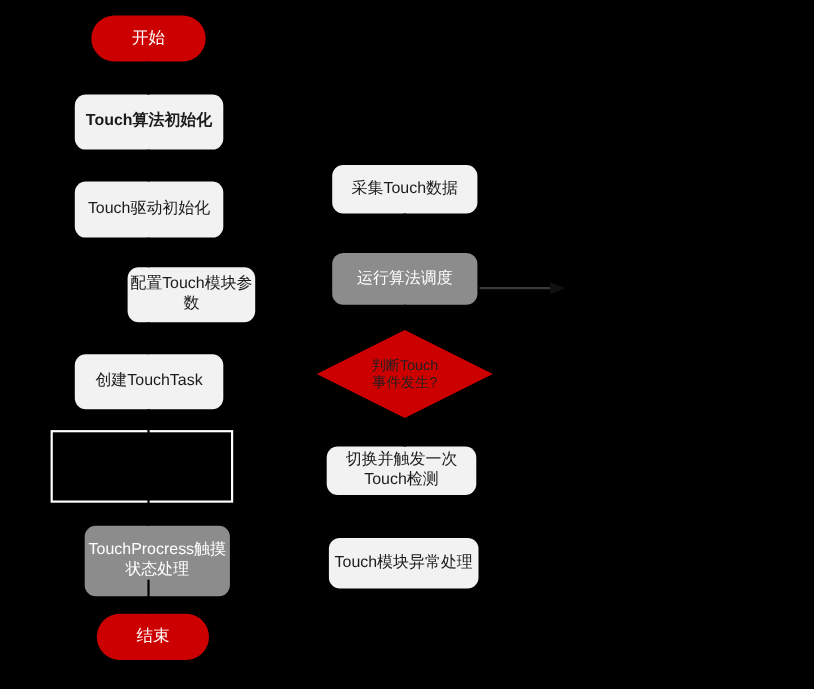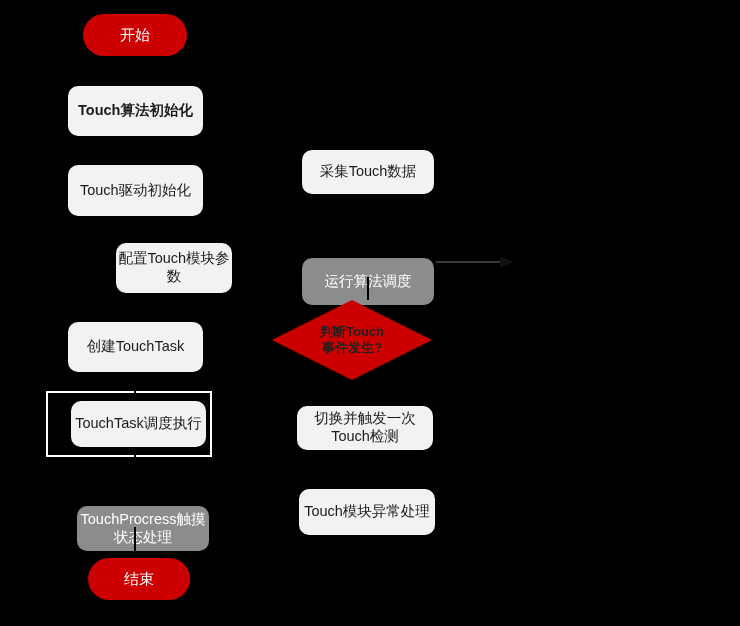--- a/index.html
+++ b/index.html
@@ -37,21 +37,20 @@
     box-shadow: 1px 2px 3px rgba(0,0,0,0.55);
   }
 
   
   .proc-gray {
     background: #8c8c8c;
     color: #ffffff;
     border-radius: 10px;
     font-size: 14.5px;
     box-shadow: 1px 2px 3px rgba(0,0,0,0.55);
-    margin-top: 28px;
   }
 
   
   .term {
     background: #cc0000;
     color: #ffffff;
     border-radius: 22px;
     font-size: 15px;
     box-shadow: 1px 2px 3px rgba(0,0,0,0.55);
   }
@@ -142,32 +141,31 @@
   <div class="node proc" style="left:68px; top:86px; width:135px; height:50px;font-weight:bold;">Touch算法初始化</div>
 
   <div class="node proc" style="left:68px; top:165px; width:135px; height:51px;">Touch驱动初始化</div>
 
   <div class="node proc" style="left:68px; top:243px; width:116px; height:50px;margin-left:48px;">配置Touch模块参数</div>
 
   <div class="node proc" style="left:68px; top:322px; width:135px; height:50px;">创建TouchTask</div>
 
   <div class="selection-rect" style="left:46px; top:391px; width:166px; height:66px;"></div>
 
-  <div class="node proc" style="left:71px; top:401px; width:135px; height:46px;">TouchTask调度执行</div>
 
-  <div class="node proc-gray" style="left:77px; top:478px; width:132px; height:45px;">TouchProcress触摸
+  <div class="node proc-gray" style="left:77px; top:478px; width:132px; height:64px;">TouchProcress触摸
 状态处理</div>
 
   <div class="node term" style="left:88px; top:558px; width:102px; height:42px;">结束</div>
 
   <div class="node proc" style="left:302px; top:150px; width:132px; height:44px;">采集Touch数据</div>
 
   <div class="node proc-gray" style="left:302px; top:230px; width:132px; height:47px;">运行算法调度</div>
 
-  <div class="decision-wrap" style="left:272px; top:300px; width:160px; height:80px;font-weight:bold;">
+  <div class="decision-wrap" style="left:288px; top:300px; width:160px; height:80px;">
     <div class="decision-shape"></div>
     <div class="decision-label">判断Touch
 事件发生?</div>
   </div>
 
   <div class="node proc" style="left:297px; top:406px; width:136px; height:44px;">切换并触发一次
 Touch检测</div>
 
   <div class="node proc" style="left:299px; top:489px; width:136px; height:46px;">Touch模块异常处理</div>
 

